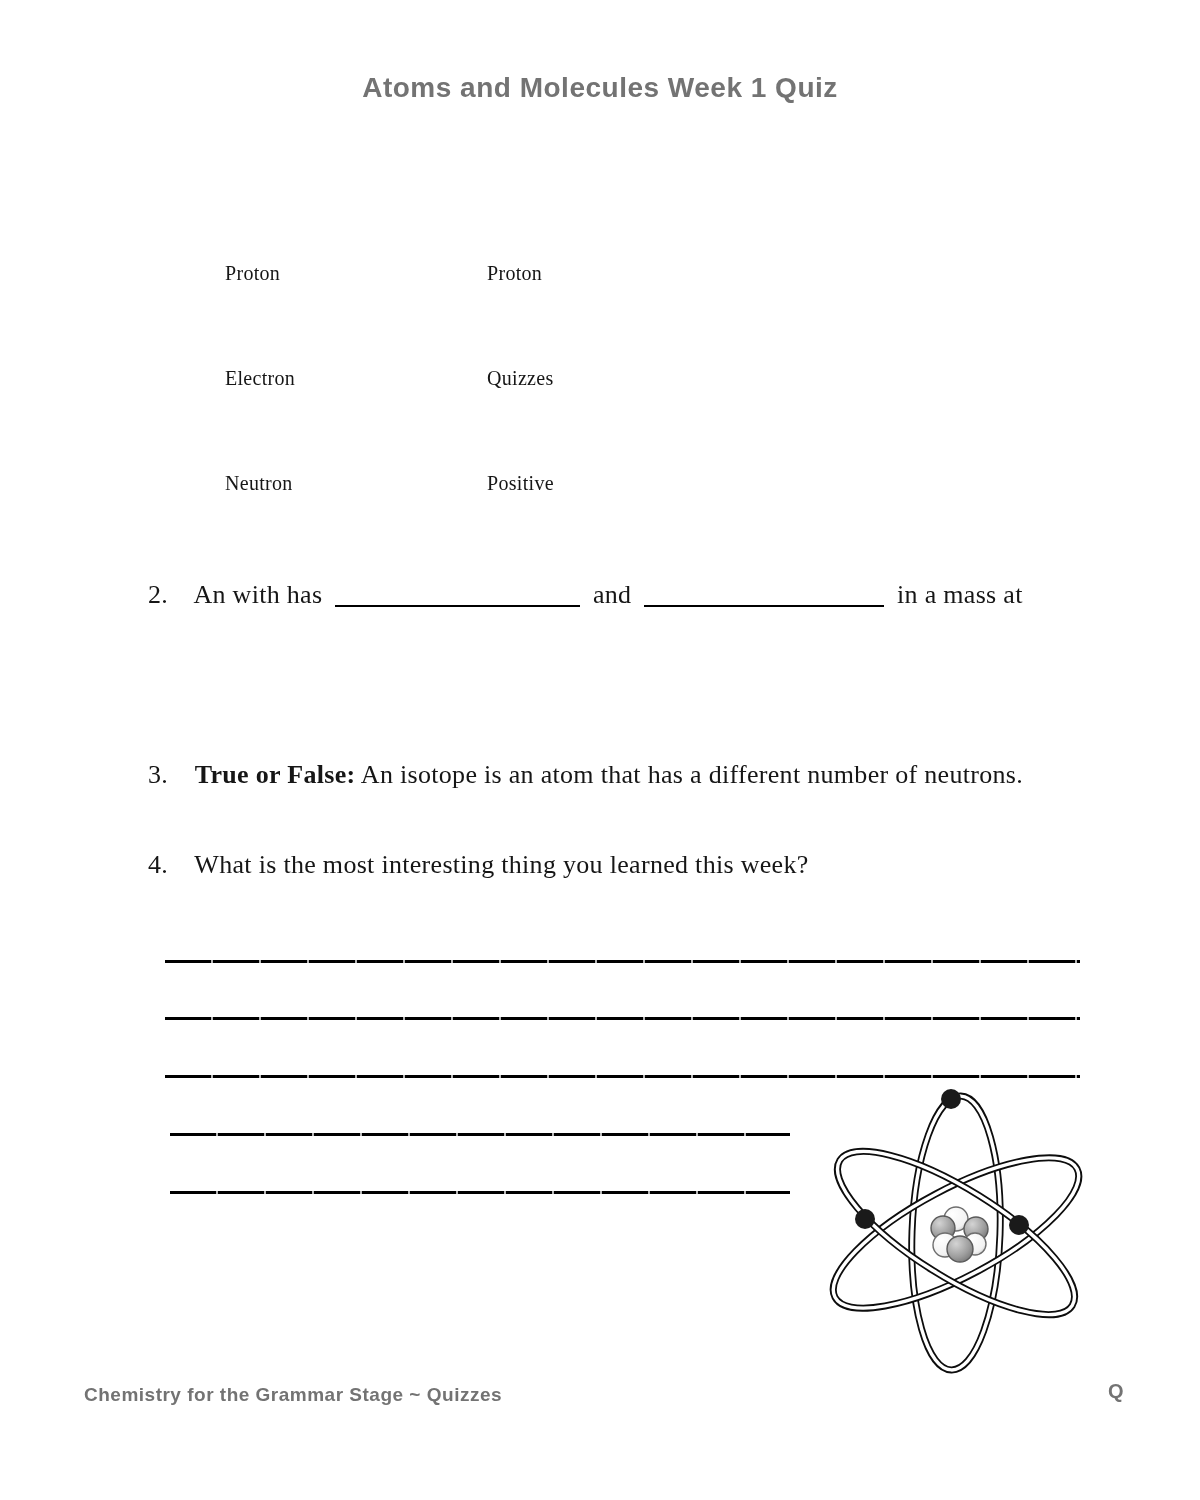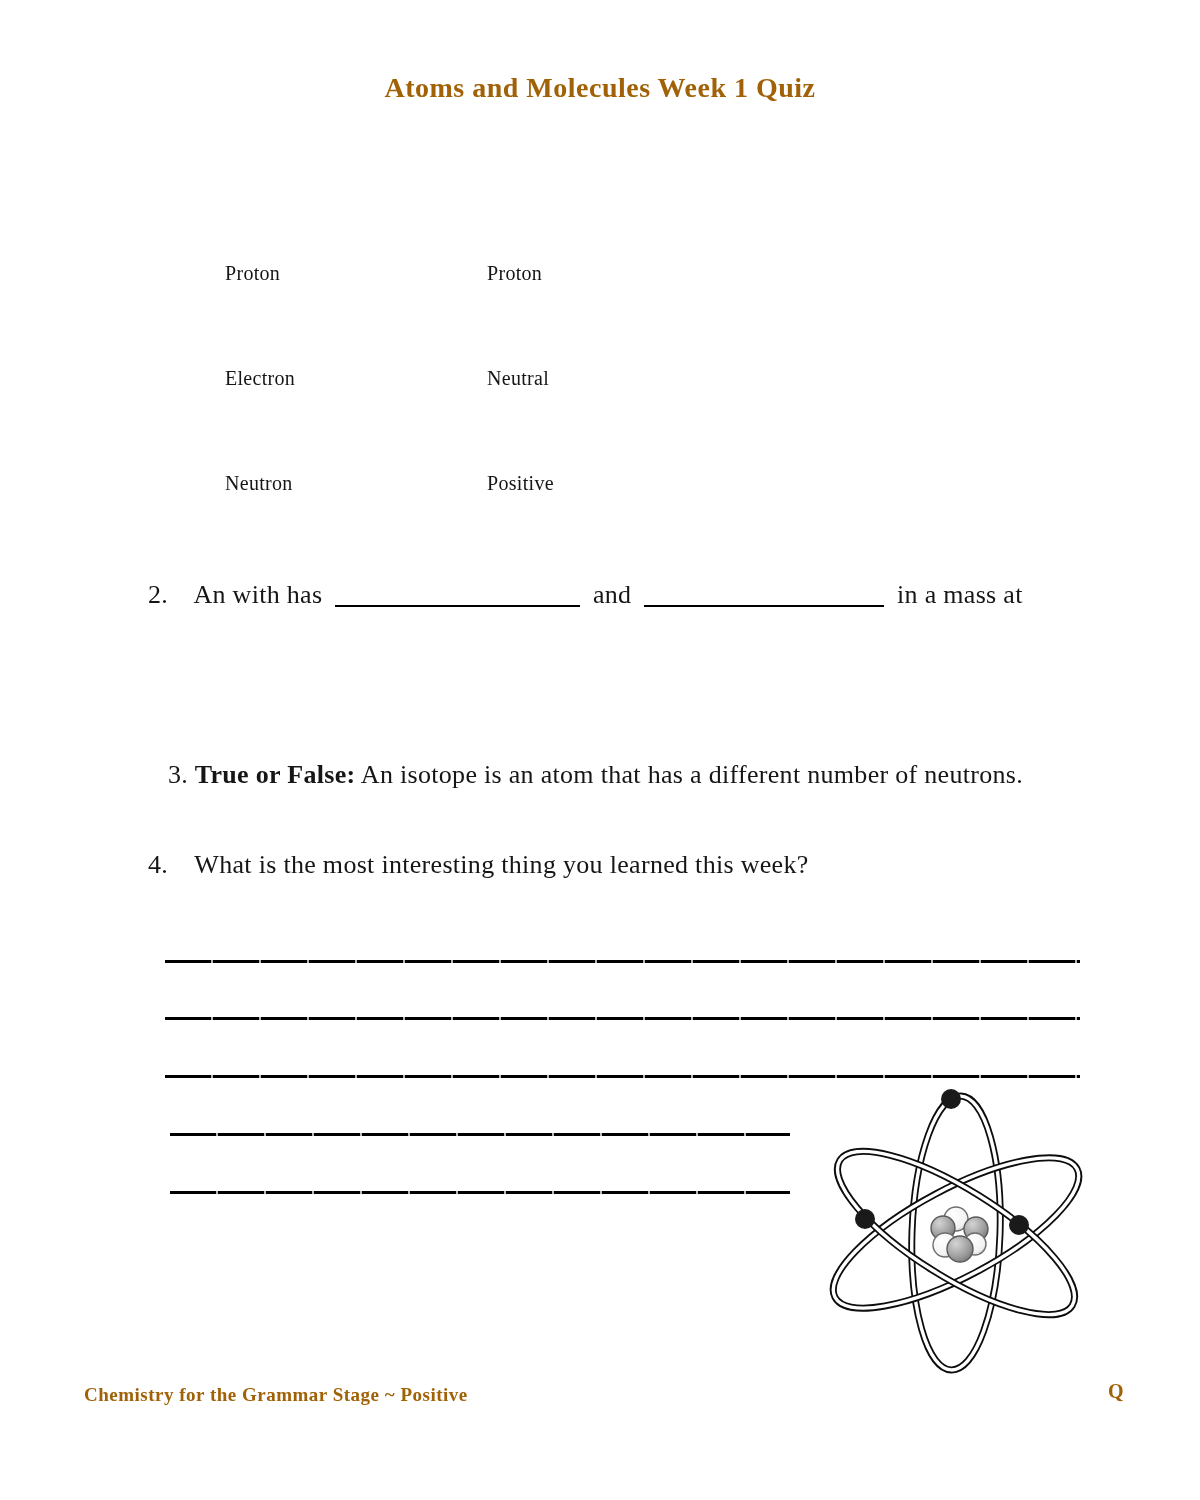--- a/index.html
+++ b/index.html
@@ -6,24 +6,24 @@
   .page{
     position:relative;
     width:1200px;height:1500px;
     background:#ffffff;
     font-family:"Liberation Serif", serif;
     color:#161616;
     overflow:hidden;
   }
   
   .display-font{
-    font-family:Liberation Serif, serif;
+    font-family:Liberation Sans, sans-serif;
     font-weight:bold;
     letter-spacing:0.5px;
-    color:#a16207;
+    color:#737373;
   }
   .title{
     position:absolute;top:72px;left:0;width:1200px;
     text-align:center;font-size:28px;
   }
   .q-row{
     position:absolute;left:148px;
     font-size:26px;letter-spacing:0.3px;line-height:34px;
     white-space:nowrap;
   }
@@ -61,36 +61,36 @@
 
 <div class="page">
 
   <div class="title display-font">Atoms and Molecules Week 1 Quiz</div>
 
 
   <div class="match-term" style="left:225px;top:262px;">Proton</div>
   <div class="match-term" style="left:487px;top:262px;">Proton</div>
 
   <div class="match-term" style="left:225px;top:367px;">Electron</div>
-  <div class="match-term" style="left:487px;top:367px;">Neutral</div>
+  <div class="match-term" style="left:487px;top:367px;">Quizzes</div>
 
   <div class="match-term" style="left:225px;top:472px;">Neutron</div>
   <div class="match-term" style="left:487px;top:472px;">Positive</div>
 
   <div class="q-row" style="top:578px;">
     <span class="q-num">2.</span>
     <span>An with has</span>
     <span class="blank"></span>
     <span>and</span>
     <span class="blank short"></span>
     <span>in a mass at</span>
   </div>
 
 
-  <div class="q-row" style="top:758px;text-align:right;">
+  <div class="q-row" style="top:758px;">
     <span class="q-num">3.</span>
     <span class="bold">True or False:</span>
     <span>An isotope is an atom that has a different number of neutrons.</span>
   </div>
 
   <div class="q-row" style="top:848px;">
     <span class="q-num">4.</span>
     <span>What is the most interesting thing you learned this week?</span>
   </div>
 
@@ -137,16 +137,16 @@
       </g>
 
       <g>
         <circle cx="145" cy="17" r="10" fill="#1a1a1a"></circle>
         <circle cx="59" cy="137" r="10" fill="#1a1a1a"></circle>
         <circle cx="213" cy="143" r="10" fill="#1a1a1a"></circle>
       </g>
     </svg>
   </div>
 
-  <div class="footer-left display-font">Chemistry for the Grammar Stage ~ Positive</div>
+  <div class="footer-left display-font">Chemistry for the Grammar Stage ~ Quizzes</div>
   <div class="footer-right display-font">Q</div>
 
 </div>
 
 </body></html>

